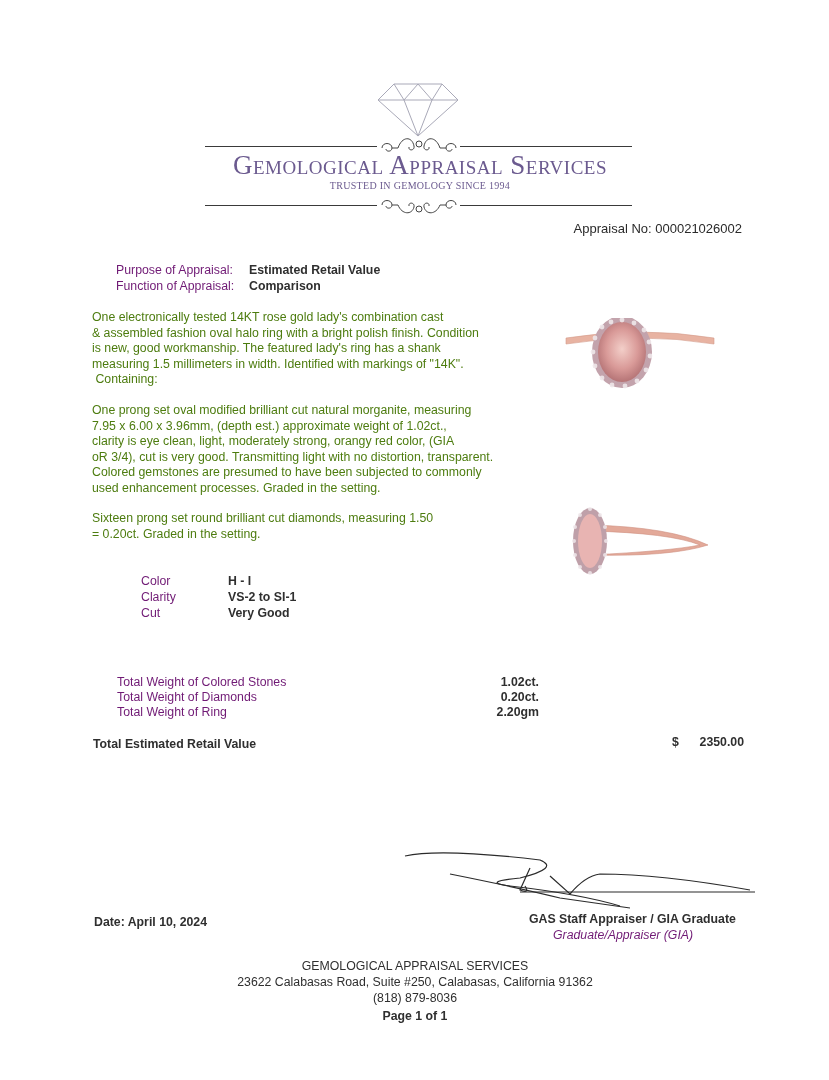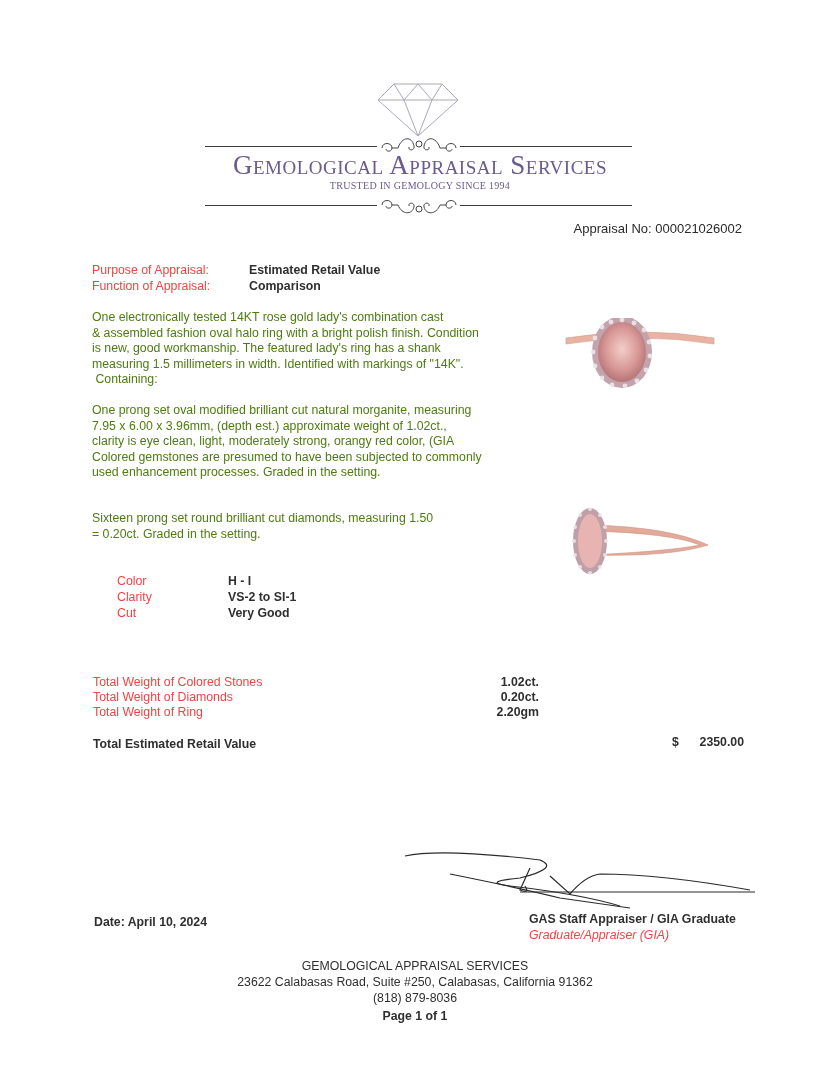--- a/index.html
+++ b/index.html
@@ -5,21 +5,21 @@
   html,body{margin:0;padding:0;background:#ffffff;}
   body{width:829px;height:1080px;position:relative;overflow:hidden;font-family:"Liberation Sans",sans-serif;color:#2a2a2a;}
   .abs{position:absolute;}
   .logo-diamond{left:376px;top:82px;width:84px;height:56px;}
   .rule{height:1px;background:#3a3a3a;}
   .brand-title{left:205px;top:150px;width:430px;text-align:center;font-family:"Liberation Serif",serif;font-size:27px;color:#6b5a8f;letter-spacing:0.5px;font-variant:small-caps;white-space:nowrap;}
   .brand-sub{left:205px;top:180px;width:430px;text-align:center;font-family:"Liberation Serif",serif;font-size:10px;color:#6b5a8f;letter-spacing:0.3px;white-space:nowrap;}
   .scroll{width:82px;height:20px;}
   .appr-no{left:540px;top:221px;width:202px;text-align:right;font-size:13px;font-weight:normal;color:#2a2a2a;white-space:nowrap;}
   .txt{font-size:12.3px;line-height:15.6px;color:#4d7c0f;}
-  .lbl{font-size:12.3px;color:#ef4444;white-space:nowrap;}
+  .lbl{font-size:12.3px;color:#701a75;white-space:nowrap;margin-left:24px;}
   .val{font-size:12.3px;font-weight:bold;color:#2f2f2f;white-space:nowrap;}
   .para{left:92px;width:440px;}
   .ring-img{left:560px;width:160px;}
   .footer-line{left:200px;width:430px;text-align:center;font-size:12.3px;color:#2f2f2f;white-space:nowrap;}
 </style>
 </head>
 <body>
 
 <div class="abs logo-diamond">
   <svg width="84" height="56" viewBox="0 0 84 56">
@@ -81,20 +81,21 @@
   <div>&amp; assembled fashion oval halo ring with a bright polish finish. Condition</div>
   <div>is new, good workmanship. The featured lady's ring has a shank</div>
   <div>measuring 1.5 millimeters in width. Identified with markings of "14K".</div>
   <div style="white-space:pre;"> Containing:</div>
 </div>
 
 <div class="abs para txt" style="top:403px;width:450px;">
   <div>One prong set oval modified brilliant cut natural morganite, measuring</div>
   <div>7.95 x 6.00 x 3.96mm, (depth est.) approximate weight of 1.02ct.,</div>
   <div>clarity is eye clean, light, moderately strong, orangy red color, (GIA</div>
+  <div>oR 3/4), cut is very good. Transmitting light with no distortion, transparent.</div>
   <div>Colored gemstones are presumed to have been subjected to commonly</div>
   <div>used enhancement processes. Graded in the setting.</div>
 </div>
 
 <div class="abs para txt" style="top:511px;">
   <div>Sixteen prong set round brilliant cut diamonds, measuring 1.50</div>
   <div>= 0.20ct. Graded in the setting.</div>
 </div>
 
 <div class="abs lbl" style="left:117px;top:574px;">Color</div>

